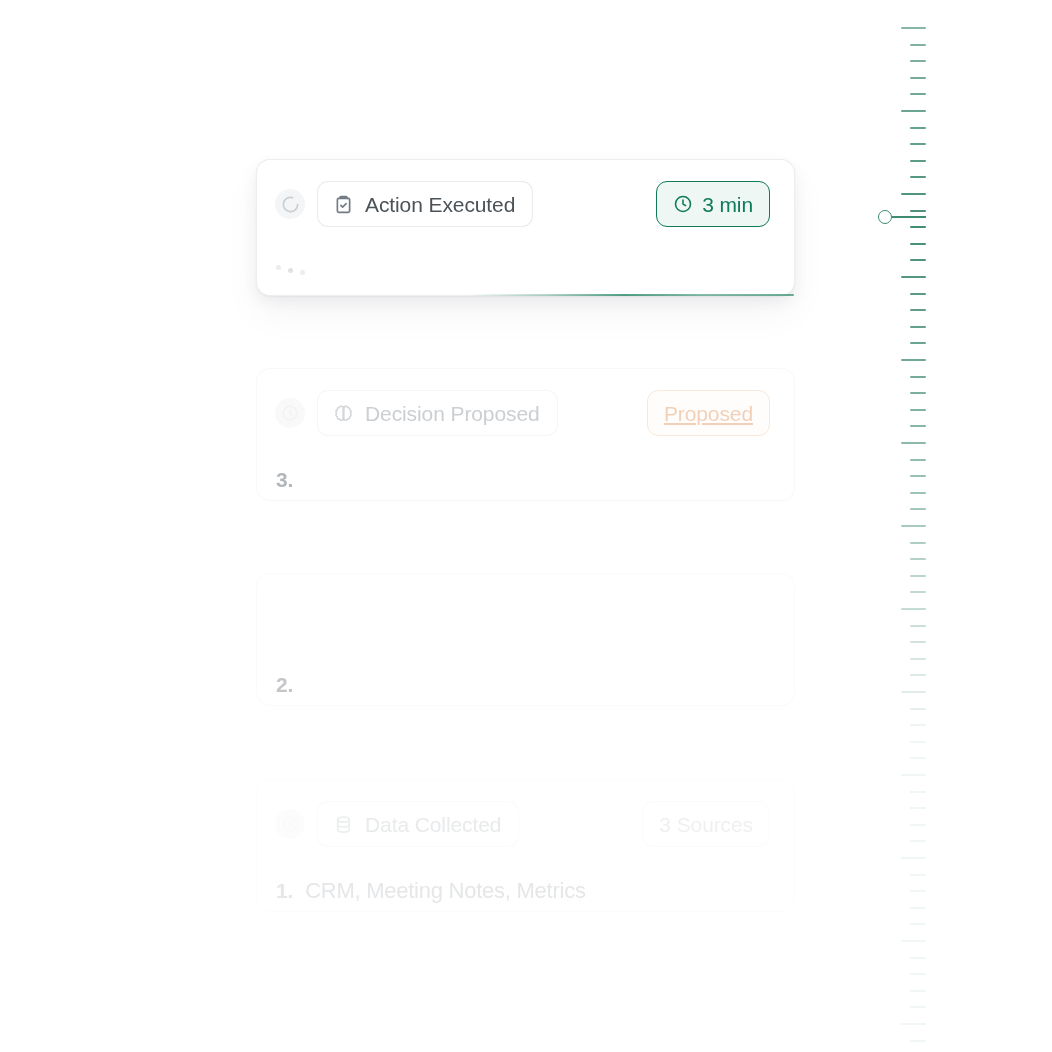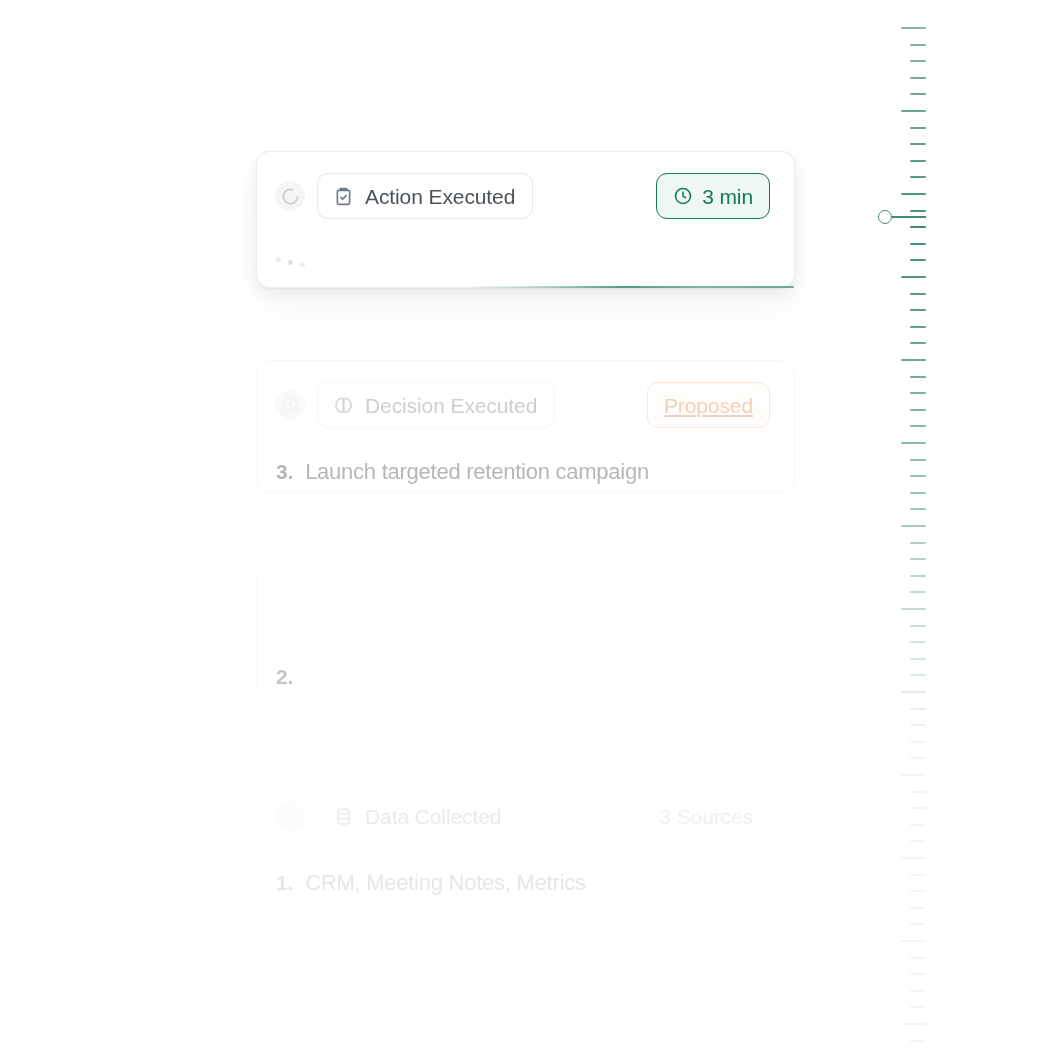--- a/index.html
+++ b/index.html
@@ -22,21 +22,21 @@
     position: absolute;
     inset: 0;
     width: 1052px;
     height: 1052px;
   }
 
   
   #timeline {
     position: absolute;
     left: 256px;
-    top: 4px;
+    top: 12px;
     width: 540px;
     height: 868px;
   }
 
   .card {
     position: absolute;
     left: 0;
     width: 539px;
     border-radius: 14px;
     background: #ffffff;
@@ -342,33 +342,32 @@
             <path d="M12 7.5V12l3 1.8"></path>
           </svg>
         </div>
 
         <div class="stage-pill">
           <svg class="p-icon" viewBox="0 0 24 24" fill="none" stroke="currentColor" stroke-width="1.8" stroke-linecap="round" stroke-linejoin="round">
             <path d="M12 4.5v15"></path>
             <path d="M12 6.2A2.6 2.6 0 0 0 7.2 5 2.4 2.4 0 0 0 5 7.6a2.5 2.5 0 0 0-.9 4.1A2.6 2.6 0 0 0 5 15.9a2.5 2.5 0 0 0 2.6 2.7A2.4 2.4 0 0 0 12 17.6z"></path>
             <path d="M12 6.2A2.6 2.6 0 0 1 16.8 5 2.4 2.4 0 0 1 19 7.6a2.5 2.5 0 0 1 .9 4.1 2.6 2.6 0 0 1-.9 4.2 2.5 2.5 0 0 1-2.6 2.7A2.4 2.4 0 0 1 12 17.6z"></path>
           </svg>
-          <span class="p-label">Decision Executed</span>
+          <span class="p-label">Decision Proposed</span>
         </div>
 
         <div class="head-spacer"></div>
 
         <div class="badge orange">
           <span>Proposed</span>
         </div>
       </div>
 
       <div class="card-body">
         <span class="item-num">3.</span>
-        <span class="item-text">Launch targeted retention campaign</span>
       </div>
     </div>
 
     <div class="card c3">
 
       <div class="card-body">
         <span class="item-num">2.</span>
       </div>
     </div>
 

